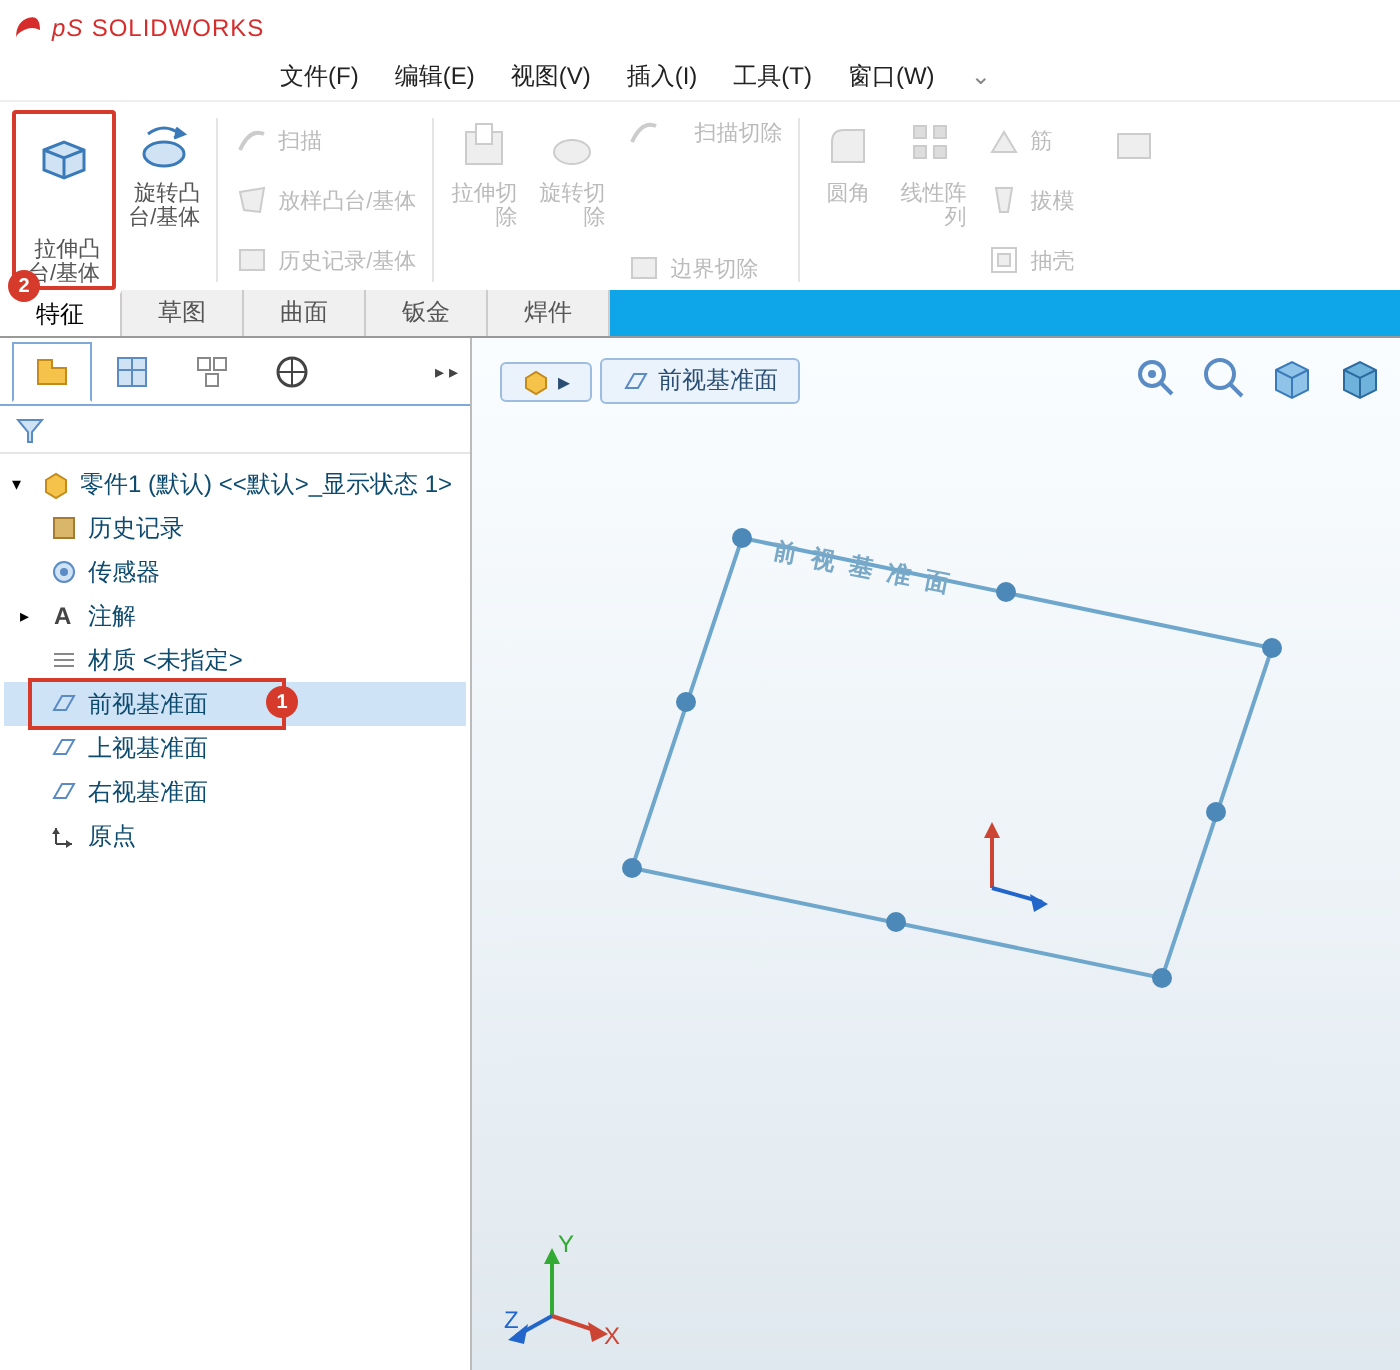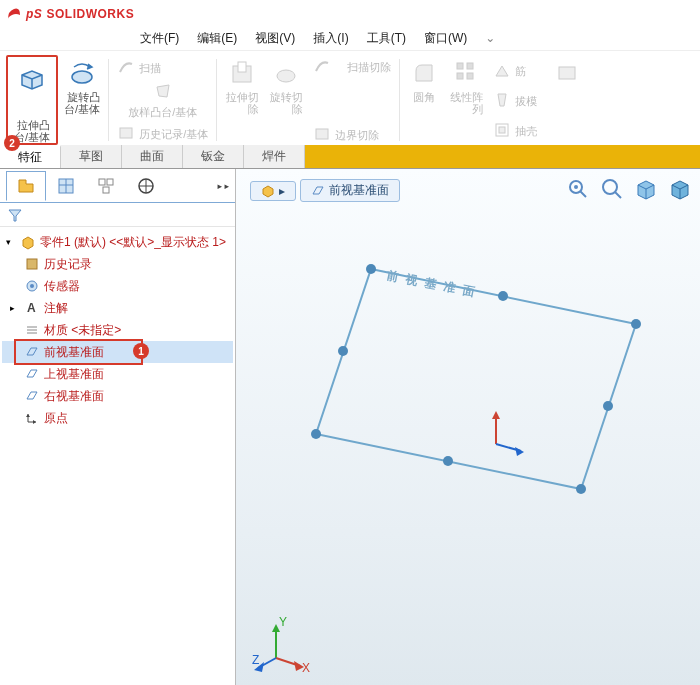--- a/index.html
+++ b/index.html
@@ -1,46 +1,46 @@
 <!DOCTYPE html>
 <html><head>
 <meta charset="utf-8">
 <style>
 *{box-sizing:border-box;margin:0;padding:0;font-family:"Microsoft YaHei",Arial,sans-serif;font-size:12px;}
 body{background:#fff;width:700px;height:685px;overflow:hidden;position:relative;}
 .titlebar{height:26px;display:flex;align-items:center;padding:0 6px;background:#fff;}
 .logo{width:16px;height:16px;margin-right:4px;}
-.brand{color:#d72c2c;font-weight:bold;letter-spacing:0.5px;font-size:13px;}
+.brand{color:#d72c2c;font-weight:normal;letter-spacing:0.5px;font-size:13px;}
 .brand .s{font-style:italic;}
 .menubar{height:24px;display:flex;align-items:center;padding-left:140px;gap:18px;color:#222;}
 .menubar span{cursor:default;}
 .ribbon{height:95px;background:#fff;display:flex;padding:4px 6px 0 6px;gap:2px;border-top:1px solid #eee;}
 .rbtn{display:flex;flex-direction:column;align-items:center;justify-content:flex-start;padding:2px 4px;min-width:34px;}
 .rbtn .ic{width:32px;height:32px;display:flex;align-items:center;justify-content:center;}
 .rbtn .lbl{font-size:11px;text-align:right;line-height:12px;margin-top:2px;color:#555;}
 .rbtn.dis .lbl{color:#bbb;}
 .rbtn.big{min-width:42px;}
 .highlight-box{border:2px solid #d63a2b;border-radius:2px;position:relative;}
 .callout{position:absolute;width:16px;height:16px;border-radius:50%;background:#d63a2b;color:#fff;font-size:10px;display:flex;align-items:center;justify-content:center;font-weight:bold;}
 .sep{width:1px;background:#e5e5e5;margin:4px 2px;}
-.tabbar{height:24px;display:flex;align-items:stretch;border-bottom:1px solid #999;background:#eab308;}
+.tabbar{height:24px;display:flex;align-items:stretch;border-bottom:1px solid #999;background:#0ea5e9;}
 .tab{padding:0 18px;display:flex;align-items:center;border-right:1px solid #ccc;color:#555;background:#f0f0f0;}
 .tab.active{background:#fff;border-top:2px solid #fff;color:#000;}
 .mainrow{display:flex;height:519px;}
 .leftpanel{width:236px;border-right:1px solid #bbb;background:#fff;display:flex;flex-direction:column;}
 .panel-tabs{height:34px;display:flex;align-items:center;border-bottom:1px solid #7fa9d6;padding-left:6px;gap:0;}
 .ptab{width:40px;height:30px;display:flex;align-items:center;justify-content:center;border:1px solid transparent;}
 .ptab.active{border:1px solid #7fa9d6;border-bottom:1px solid #fff;background:#fff;}
 .panel-tabs .arrow{margin-left:auto;margin-right:6px;font-size:9px;color:#444;}
 .filterrow{height:24px;display:flex;align-items:center;padding-left:6px;border-bottom:1px solid #e5e5e5;}
 .tree{flex:1;padding:4px 2px;background:#fff;overflow:auto;}
 .tree-item{display:flex;align-items:center;height:22px;padding-left:4px;gap:4px;}
 .tree-item.child{padding-left:22px;}
 .tree-item .ticon{width:16px;height:16px;display:flex;align-items:center;justify-content:center;}
-.tree-item .tlbl{font-size:12px;color:#b91c1c;white-space:nowrap;}
+.tree-item .tlbl{font-size:12px;color:#0c4a6e;white-space:nowrap;}
 .tree-item.sel{background:#cfe3f7;position:relative;}
 .tree-item.sel .hl{position:absolute;left:12px;top:-2px;right:90px;bottom:-2px;border:2px solid #d63a2b;}
 .viewport{flex:1;position:relative;background:linear-gradient(180deg,#fafdff 0%,#e8eff4 70%,#dfe8ee 100%);}
 .breadcrumb{position:absolute;left:14px;top:10px;display:flex;align-items:center;gap:4px;}
 .bc-chunk{border:1px solid #9cbde0;background:#eaf2fb;padding:2px 10px;border-radius:3px;display:flex;align-items:center;gap:4px;font-size:11px;color:#2a4d73;}
 .toolcluster{position:absolute;right:6px;top:6px;display:flex;gap:6px;}
 .toolcluster .tc{width:28px;height:28px;display:flex;align-items:center;justify-content:center;}
 .triad{position:absolute;left:14px;bottom:14px;}
 svg{display:block;}
 </style>
@@ -99,21 +99,21 @@
 
   <div class="sep"></div>
 
   <div style="display:flex;flex-direction:column;justify-content:space-around;">
     <div class="rbtn dis" style="flex-direction:row;min-width:auto;gap:4px;">
       <svg width="18" height="18">
           <path d="M3 14 Q8 3 15 6" stroke="#ccc" fill="none" stroke-width="2"></path>
         </svg>
       <span class="lbl">扫描</span>
     </div>
-    <div class="rbtn dis" style="flex-direction:column;min-width:auto;gap:4px;">
+    <div class="rbtn dis" style="flex-direction:row;min-width:auto;gap:4px;">
       <svg width="18" height="18">
           <path d="M3 5 L15 3 L13 15 L5 14 Z" stroke="#ccc" fill="#eee"></path>
         </svg>
       <span class="lbl">放样凸台/基体</span>
     </div>
     <div class="rbtn dis" style="flex-direction:row;min-width:auto;gap:4px;">
       <svg width="18" height="18">
           <rect x="3" y="4" width="12" height="10" stroke="#ccc" fill="#eee"></rect>
         </svg>
       <span class="lbl">历史记录/基体</span>

